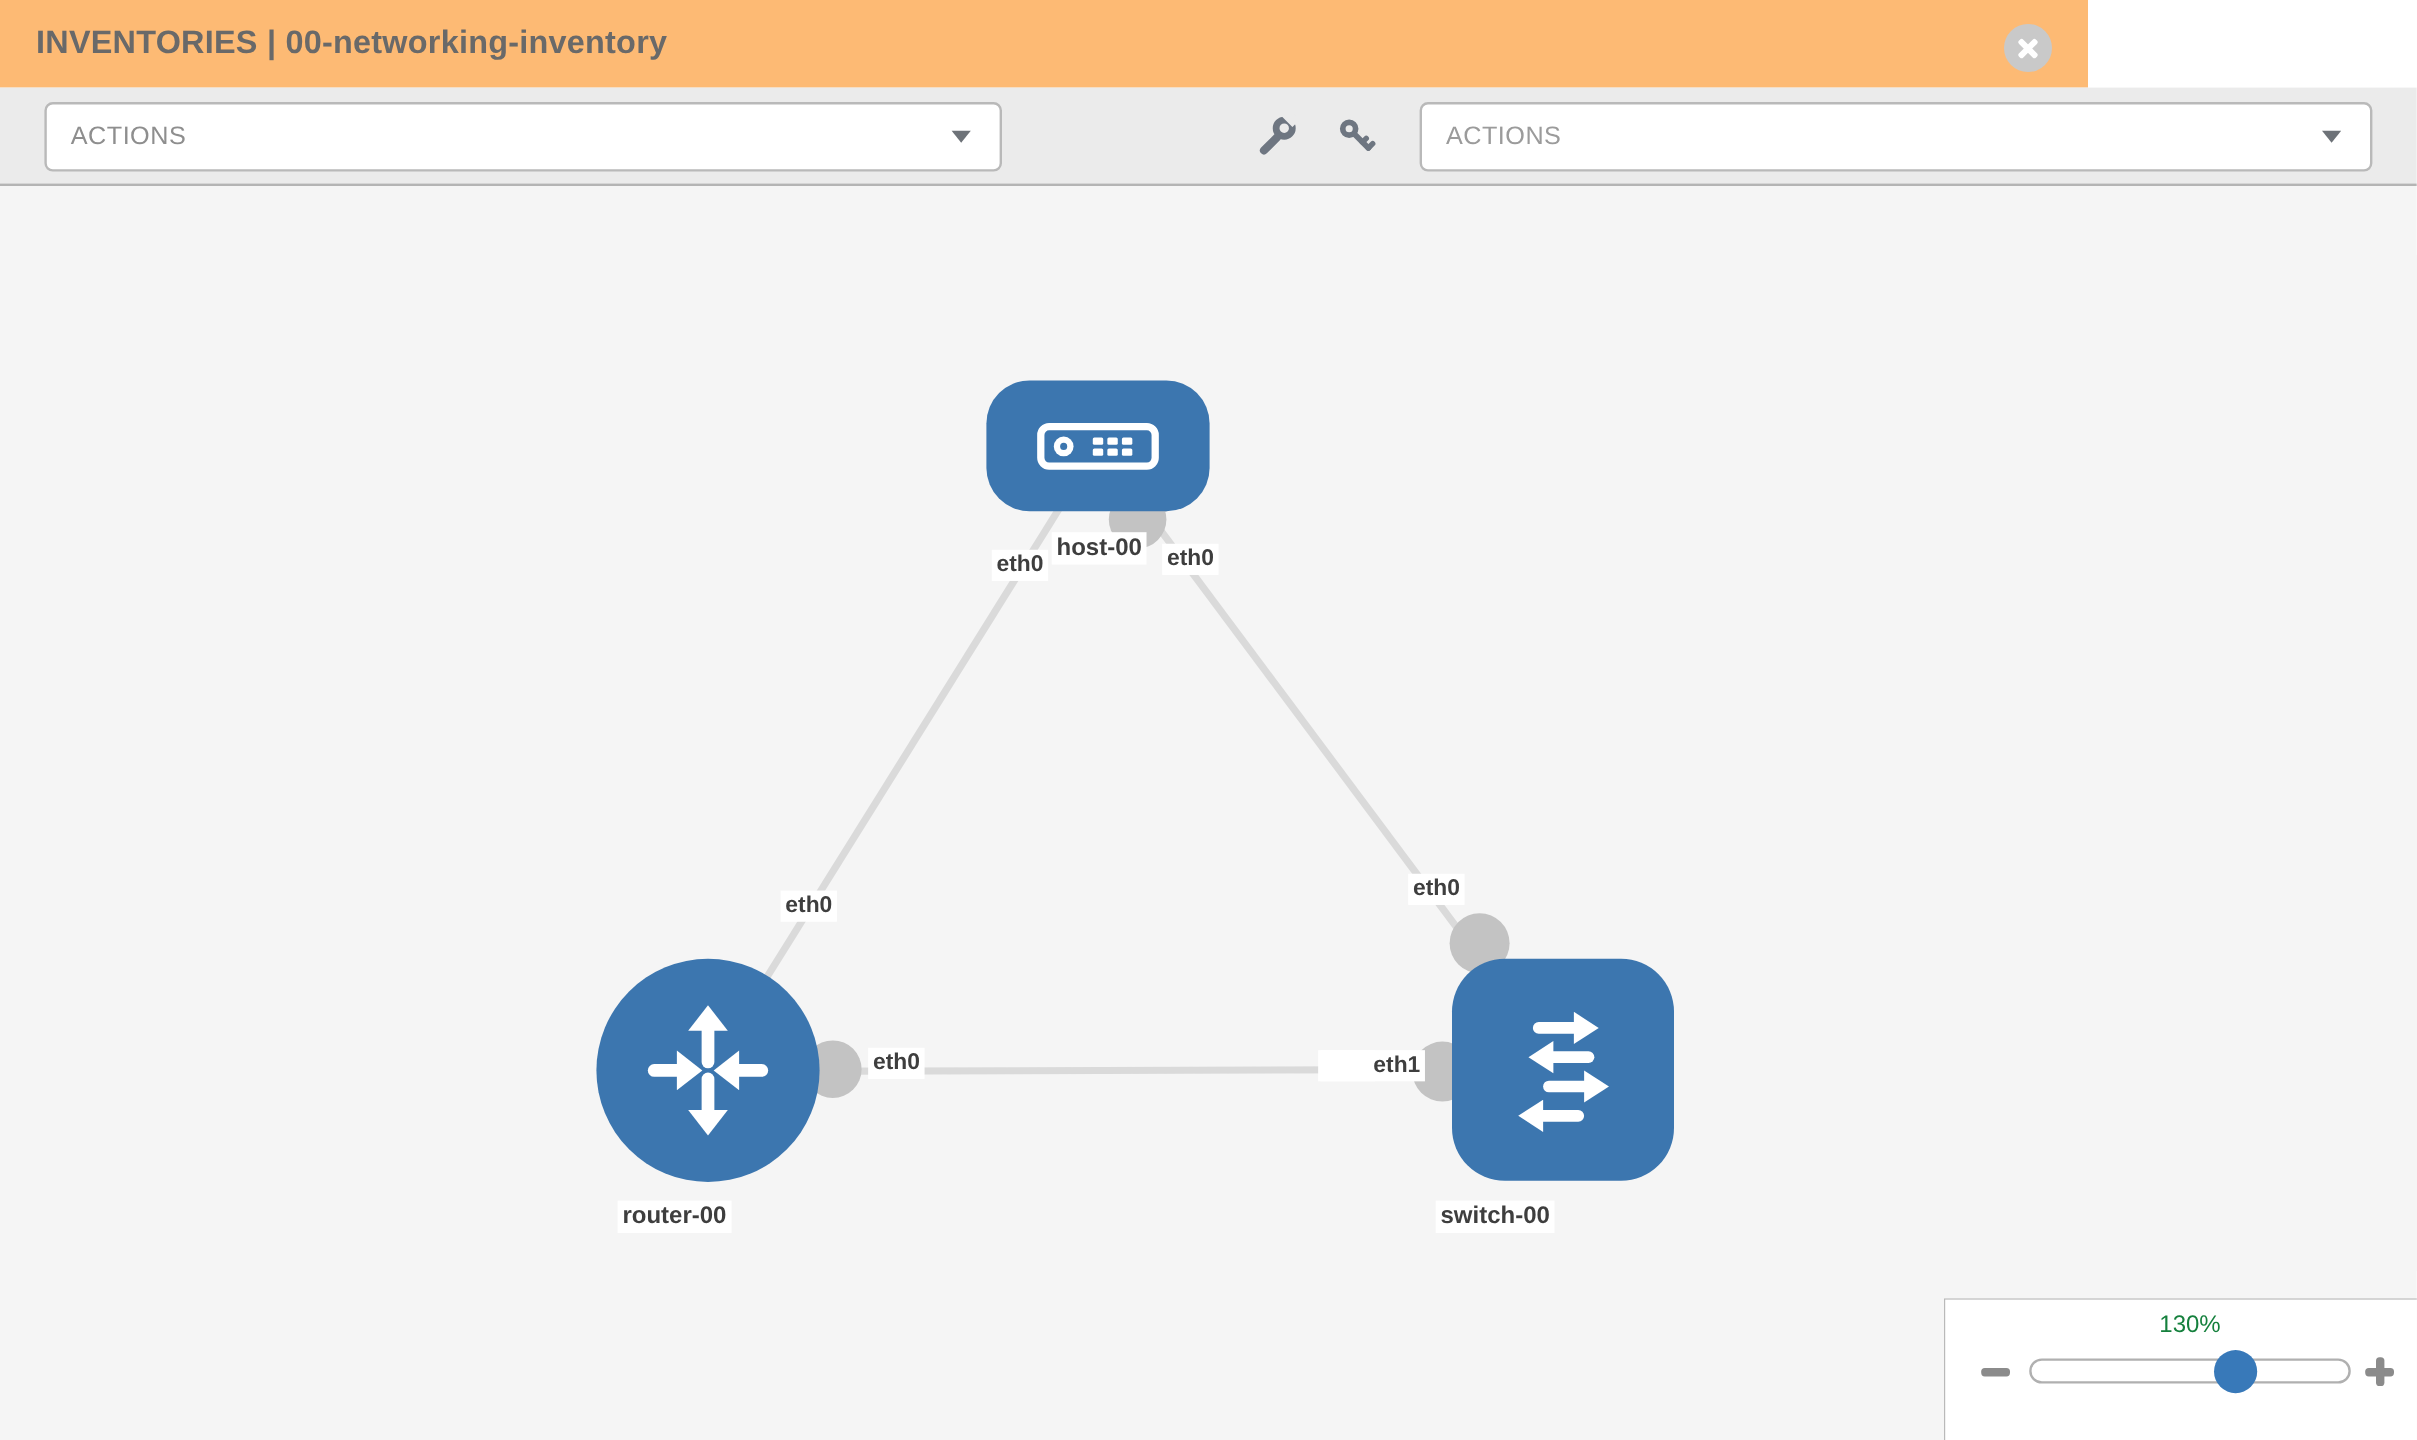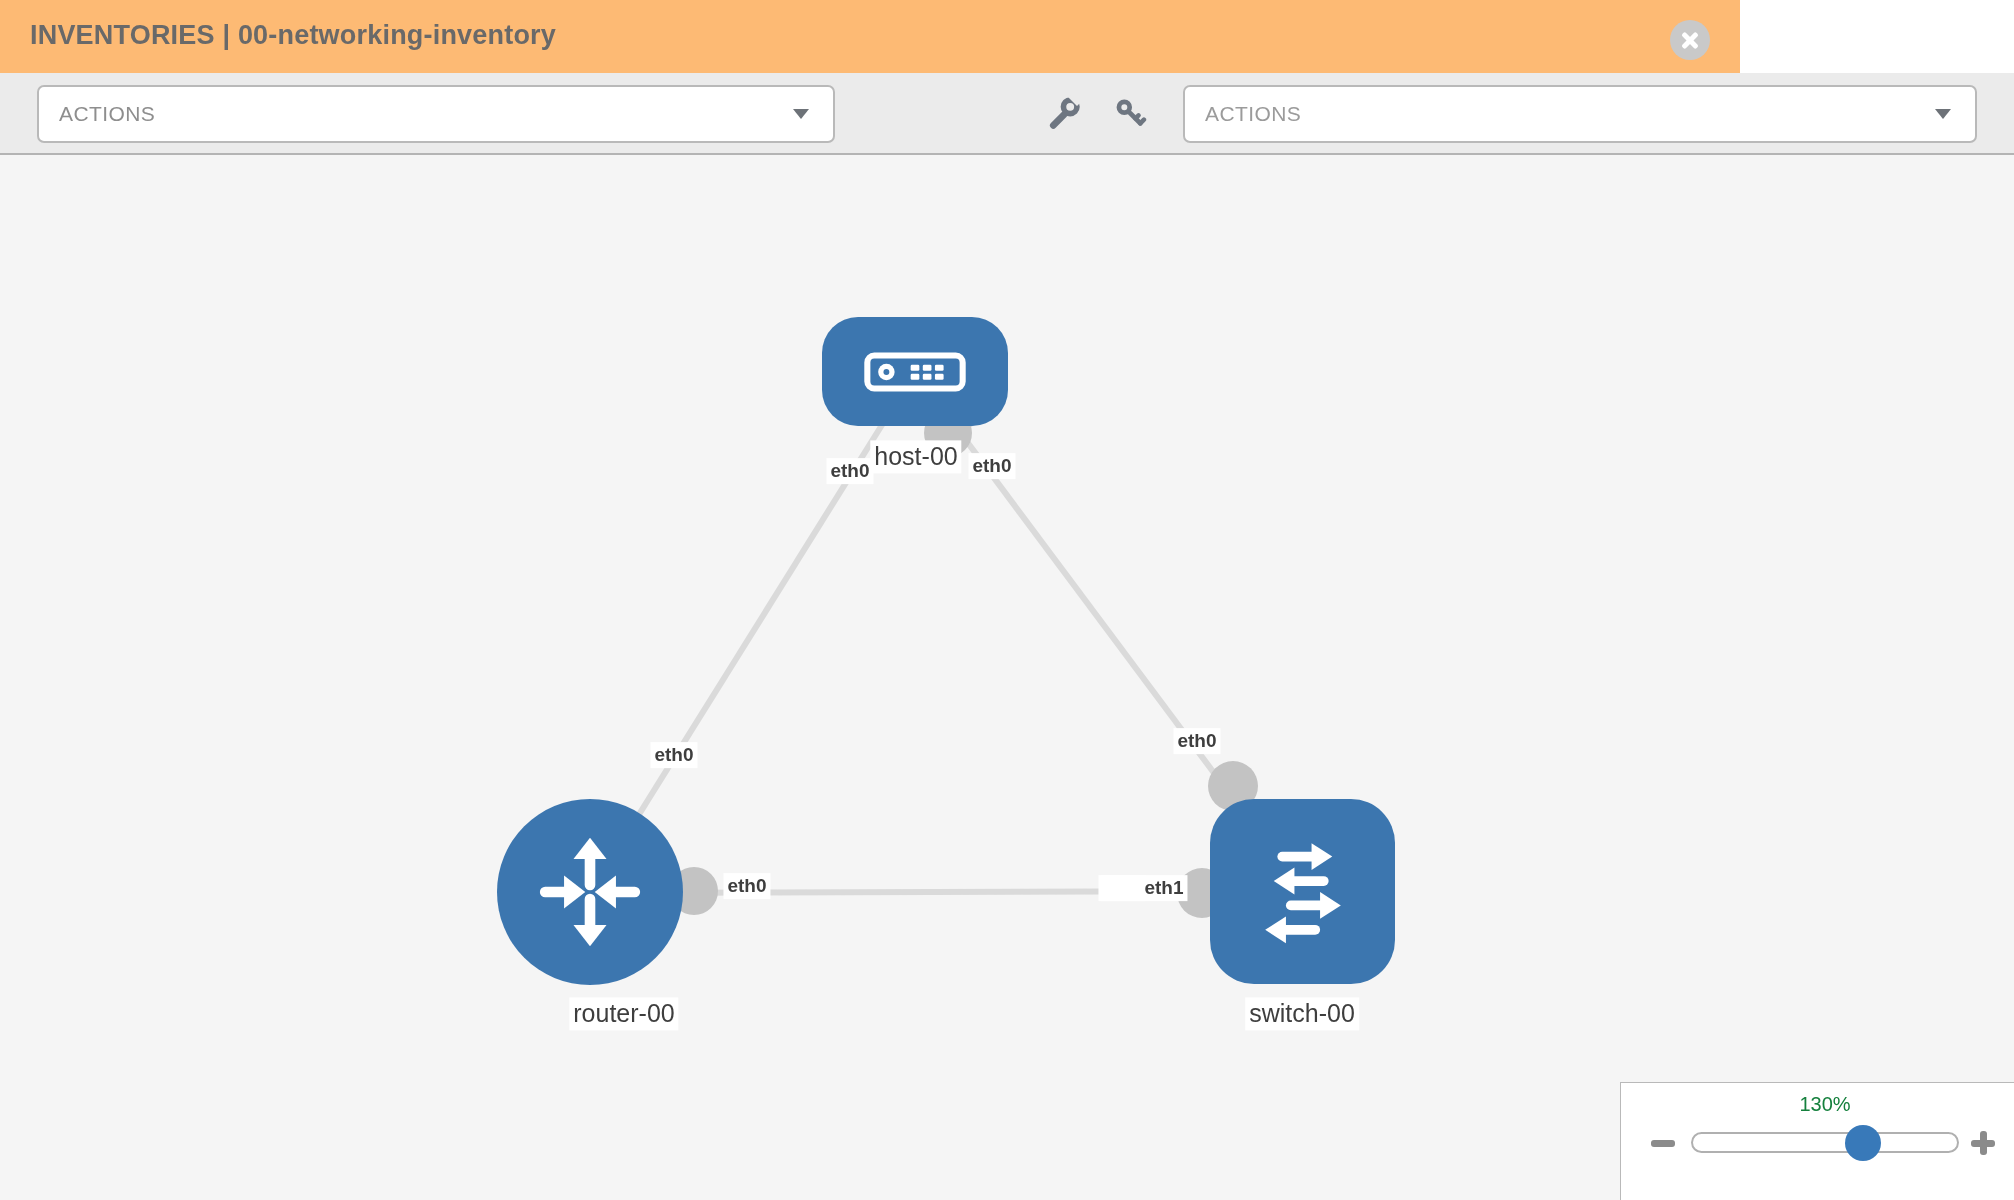--- a/index.html
+++ b/index.html
@@ -37,21 +37,21 @@
   #canvas { position:absolute; left:0; top:155px; width:2014px; height:1045px; background:#f5f5f5; }
   #edges-svg { position:absolute; left:0; top:0; }
 
   .node { position:absolute; background:#3c76af; display:flex; align-items:center; justify-content:center; cursor:pointer; }
   #node-host   { left:822px;  top:162px; width:186px; height:109px; border-radius:36px; }
   #node-router { left:497px;  top:644px; width:186px; height:186px; border-radius:50%; }
   #node-switch { left:1210px; top:644px; width:185px; height:185px; border-radius:44px; }
 
   .chip { position:absolute; transform:translate(-50%,-50%); background:#ffffff; color:#3e3e3e;
           padding:1px 4px; white-space:nowrap; line-height:1.25; }
-  .node-label { font-size:25px; }
+  .node-label { font-size:20px;font-weight:bold; }
   .if-label { font-size:19px;font-weight:bold; }
 
   
   #zoom-panel { position:absolute; left:1620px; top:1082px; width:400px; height:124px;
                 background:#ffffff; border:1px solid #b9b9b9; }
   #zoom-level { position:absolute; left:70px; top:10px; width:268px; text-align:center;
                 font-size:20px; color:#15803d; }
   #zoom-track { position:absolute; left:70px; top:49px; width:268px; height:21px; background:#fff;
                 border:2px solid #b0b0b0; border-radius:11px; cursor:pointer; }
   #zoom-knob  { position:absolute; left:224px; top:42px; width:36px; height:36px; border-radius:50%;
@@ -155,22 +155,22 @@
             <polygon points="26,41 43,30 43,52" stroke="none"></polygon>
           <line x1="40" y1="61" x2="67" y2="61"></line>
             <polygon points="81,61 64,50 64,72" stroke="none"></polygon>
           <line x1="60" y1="81" x2="33" y2="81"></line>
             <polygon points="19,81 36,70 36,92" stroke="none"></polygon>
         </g>
       </svg>
     </div>
 
     <div class="chip node-label" style="left:916px; top:302px;">host-00</div>
-    <div class="chip node-label" style="left:624px; top:859px;">router-00</div>
-    <div class="chip node-label" style="left:1302px; top:859px;">switch-00</div>
+    <div class="chip node-label" style="left:562px; top:859px;">router-00</div>
+    <div class="chip node-label" style="left:1246px; top:859px;">switch-00</div>
 
     <div class="chip if-label" style="left:850px;  top:316px;">eth0</div>
     <div class="chip if-label" style="left:992px;  top:311px;">eth0</div>
     <div class="chip if-label" style="left:674px;  top:600px;">eth0</div>
     <div class="chip if-label" style="left:1197px; top:586px;">eth0</div>
     <div class="chip if-label" style="left:747px;  top:731px;">eth0</div>
     <div class="chip if-label" style="left:1122px; top:733px;">eth0</div>
     <div class="chip if-label" style="left:1144px; top:733px;padding-left:44px;">eth1</div>
   </div>
 

